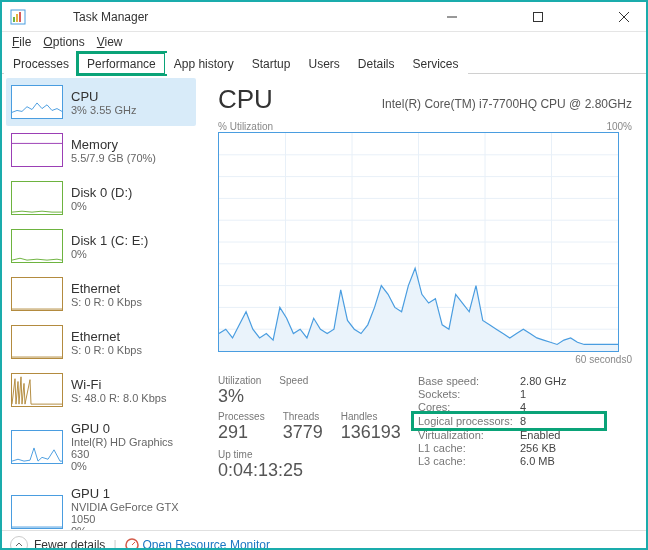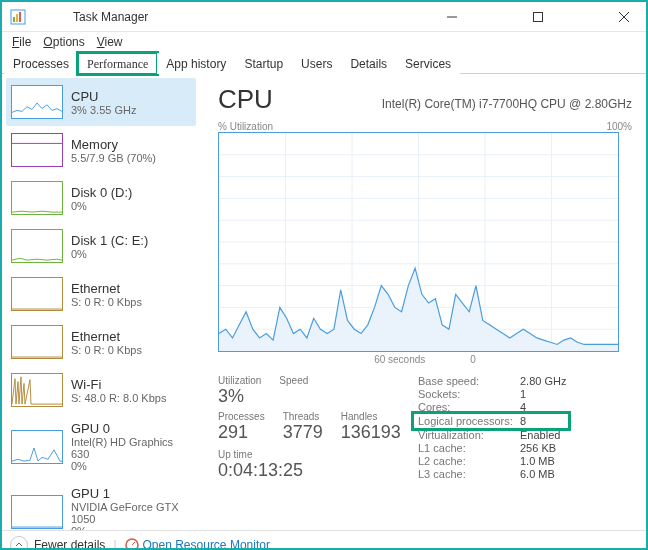--- a/index.html
+++ b/index.html
@@ -8,46 +8,46 @@
 .titlebar .appicon { width: 16px; height: 16px; margin-right: 6px; }
 .titlebar .title { flex: 1; font-size: 12px; }
 .winbtn { width: 45px; height: 30px; display: flex; align-items: center; justify-content: center; }
 .winbtn svg { width: 10px; height: 10px; }
 .menubar { height: 20px; display: flex; align-items: center; padding-left: 4px; font-size: 12px; }
 .menubar .m { padding: 12px 6px; }
 .menubar .m u { text-decoration: underline; }
 .tabs { display: flex; height: 22px; border-bottom: 1px solid #d0d0d0; padding-left: 2px; }
 .tab { padding: 3px 8px 2px 8px; font-size: 12px; border: 1px solid transparent; border-bottom: none; position: relative; top: 1px; background: #fff; }
 .tab.active { border-color: #d0d0d0; background: #fff; }
-.tab.hl { outline: 3px solid #0aa378; outline-offset: -1px; font-family: Liberation Serif, serif; }
+.tab.hl { outline: 3px solid #0aa378; outline-offset: -1px; }
 .content { display: flex; height: 456px; }
 .sidebar { width: 200px; overflow-y: auto; padding: 4px 6px 4px 4px; }
 .sb-item { display: flex; align-items: center; padding: 6px 4px; border: 1px solid transparent; border-radius: 2px; cursor: pointer; }
 .sb-item.sel { background: #d8ebf9; }
 .sb-thumb { width: 52px; height: 34px; border: 1px solid #bbb; margin-right: 8px; position: relative; background: #fff; }
 .sb-text .sb-name { font-size: 13px; }
 .sb-text .sb-sub { font-size: 11px; color: #666; }
 .main { flex: 1; padding: 10px 14px 6px 16px; position: relative; }
 .main-head { display: flex; align-items: baseline; justify-content: space-between; margin-bottom: 4px; }
 .main-head .big { font-size: 26px; font-weight: 400; color: #333; }
 .main-head .model { font-size: 12px; color: #555; }
 .chart-head { display: flex; justify-content: space-between; font-size: 10px; color: #888; margin-top: 6px; }
 .chart { width: 401px; height: 220px; border: 1px solid #4a9de0; background: #fff; position: relative; }
-.chart-foot { display: flex; justify-content: center; font-size: 10px; color: #888; margin-top: 2px; gap: 45px; }
+.chart-foot { display: flex; justify-content: flex-end; font-size: 10px; color: #888; margin-top: 2px; }
 .stats { display: flex; margin-top: 10px; }
 .stats-left { width: 200px; }
 .stat-row { display: flex; margin-bottom: 4px; }
 .stat-block { margin-right: 18px; }
 .stat-label { font-size: 10px; color: #777; }
 .stat-val { font-size: 18px; color: #555; }
 .stats-right { font-size: 11px; }
 .kv { display: flex; margin-bottom: 1px; }
 .kv .k { width: 102px; color: #777; }
 .kv .v { color: #444; }
-.kv.hl { outline: 3px solid #0aa378; padding: 1px 4px; margin-left: -4px; width: 154px; }
+.kv.hl { outline: 3px solid #0aa378; padding: 1px 4px; margin-left: -4px; width: 190px; }
 .uptime-lbl { font-size: 10px; color: #777; margin-top: 6px; }
 .uptime-val { font-size: 18px; color: #555; }
 .bottombar { height: 28px; border-top: 1px solid #e0e0e0; display: flex; align-items: center; padding-left: 8px; font-size: 12px; }
 .bottombar .chev { width: 18px; height: 18px; border: 1px solid #ccc; border-radius: 50%; display: flex; align-items: center; justify-content: center; margin-right: 6px; }
 .bottombar .sep { margin: 0 8px; color: #ccc; }
 .bottombar .link { color: #1c77c3; }
 .rmicon { width: 14px; height: 14px; margin-right: 4px; }
 </style>
 </head>
 <body>
@@ -261,24 +261,20 @@
           </div>
         <div class="kv">
             <span class="k">Virtualization:</span>
             <span class="v">Enabled</span>
           </div>
         <div class="kv">
             <span class="k">L1 cache:</span>
             <span class="v">256 KB</span>
           </div>
         <div class="kv">
-            <span class="k">L2 cache:</span>
-            <span class="v">1.0 MB</span>
-          </div>
-        <div class="kv">
             <span class="k">L3 cache:</span>
             <span class="v">6.0 MB</span>
           </div>
       </div>
     </div>
   </div>
 </div>
 
 <div class="bottombar">
   <span class="chev">

